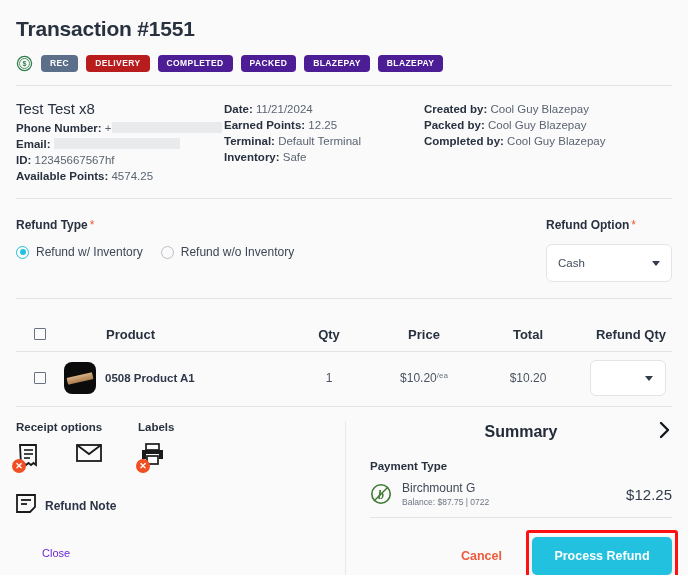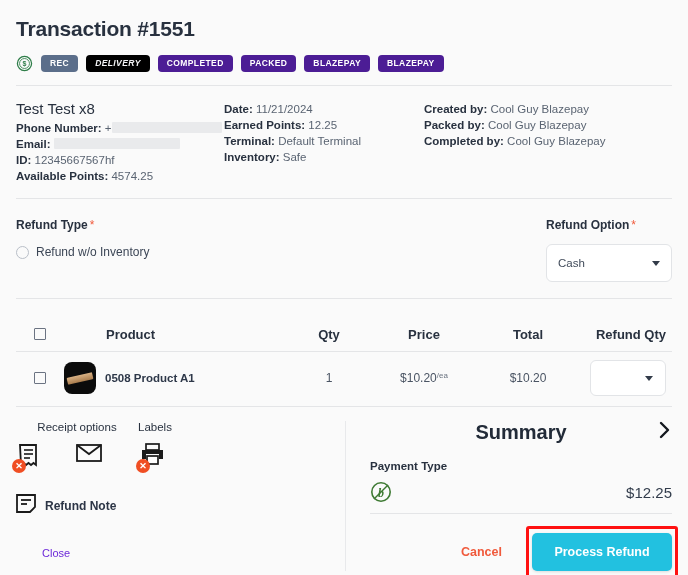--- a/index.html
+++ b/index.html
@@ -39,21 +39,21 @@
     font-size: 8.5px;
     font-weight: bold;
     letter-spacing: 0.4px;
     color: #ffffff;
     padding: 4px 9px 4px 9px;
     border-radius: 4px;
     line-height: 1;
     white-space: nowrap;
   }
   .badge.slate   { background: #5b6e8a; }
-  .badge.gray    { background: #000000; color:#f3f4f6;font-style:italic; }
+  .badge.gray    { background: #b91c1c; color:#f3f4f6; }
   .badge.dark    { background: #4c1d95; }
 
   .hr {
     height: 1px;
     background: #e4e5e7;
     border: 0;
   }
   .hr-full { margin: 12px 0 0 0; }
 
   
@@ -197,21 +197,21 @@
     background: #fff;
     display:flex; align-items:center; justify-content:flex-end;
     padding-right: 12px;
   }
 
   
   .bottom { display:flex; padding-top: 14px; }
   .bl { width: 330px; border-right: 1px solid #e8e9eb; padding-right: 14px; }
   .br { flex:1; padding-left: 24px; }
 
-  .opt-heads { display:flex; font-size: 11.5px; font-weight:normal; color:#28313f;text-align:center; }
+  .opt-heads { display:flex; font-size: 11.5px; font-weight:bold; color:#28313f; }
   .opt-heads .h1 { width: 122px; }
   .icon-row { display:flex; align-items:center; margin-top: 9px; height: 30px; }
   .ic { position: relative; width: 30px; height: 28px; }
   .ic svg { display:block; }
   .badge-x {
     position:absolute; left:-4px; bottom:-2px;
     width: 14px; height: 14px; border-radius: 50%;
     background: #f04e23;
     color: #fff; font-size: 9px; font-weight: bold;
     display:flex; align-items:center; justify-content:center;
@@ -227,21 +227,21 @@
   .close-btn {
     margin-top: 30px;
     font-size: 11px; font-weight: normal; color:#6d28d9;
     padding-left: 26px;
   }
 
   .summary-row {
     display:flex; align-items:center; justify-content:center;
     position: relative; height: 22px;
   }
-  .summary-title { font-size: 20px; font-weight:bold; color:#222b38; }
+  .summary-title { font-size: 16px; font-weight:bold; color:#222b38; }
   .chev { position:absolute; right: 0px; }
   .pay-type {
     font-size: 11.5px; font-weight:bold; color:#28313f;
     margin-top: 17px;
   }
   .pay-row { display:flex; align-items:center; margin-top: 9px; }
   .pay-icon { width: 22px; height: 22px; flex:none; }
   .pay-txt { margin-left: 10px; }
   .pay-name { font-size: 12px; color:#3e4857; line-height:14px; }
   .pay-sub  { font-size: 8.5px; color:#6d7684; margin-top: 2px; }
@@ -353,20 +353,24 @@
 
   <div class="hr" style="margin-top:14px"></div>
 
   <div class="refund-area">
     <div>
       <div>
         <span class="field-label">Refund Type</span><span class="req">*</span>
       </div>
       <div class="radio-row">
         <label class="radio">
+          <span class="rdot on"></span>
+          <span>Refund w/ Inventory</span>
+        </label>
+        <label class="radio">
           <span class="rdot"></span>
           <span>Refund w/o Inventory</span>
         </label>
       </div>
     </div>
 
     <div class="right-col">
       <div>
         <span class="field-label">Refund Option</span><span class="req">*</span>
       </div>
@@ -479,20 +483,24 @@
       <div class="pay-type">Payment Type</div>
 
       <div class="pay-row">
         <span class="pay-icon">
           <svg width="22" height="22" viewBox="0 0 22 22">
             <circle cx="11" cy="11" r="9.2" fill="none" stroke="#3e7a33" stroke-width="1.6"></circle>
             <text x="11" y="15.5" font-family="Liberation Serif, serif" font-size="12" font-style="italic" font-weight="bold" fill="#3e7a33" text-anchor="middle">b</text>
             <line x1="4" y1="18" x2="18" y2="4" stroke="#3e7a33" stroke-width="1.4"></line>
           </svg>
         </span>
+        <span class="pay-txt">
+          <span class="pay-name" style="display:block">Birchmount G</span>
+          <span class="pay-sub" style="display:block">Balance: $87.75 | 0722</span>
+        </span>
         <span class="pay-amt">$12.25</span>
       </div>
 
       <div class="hr" style="margin-top:10px"></div>
 
       <div class="actions">
         <div class="cancel-btn">Cancel</div>
         <div class="process-wrap">
           <div class="process-btn">Process Refund</div>
           <div class="annot"></div>

